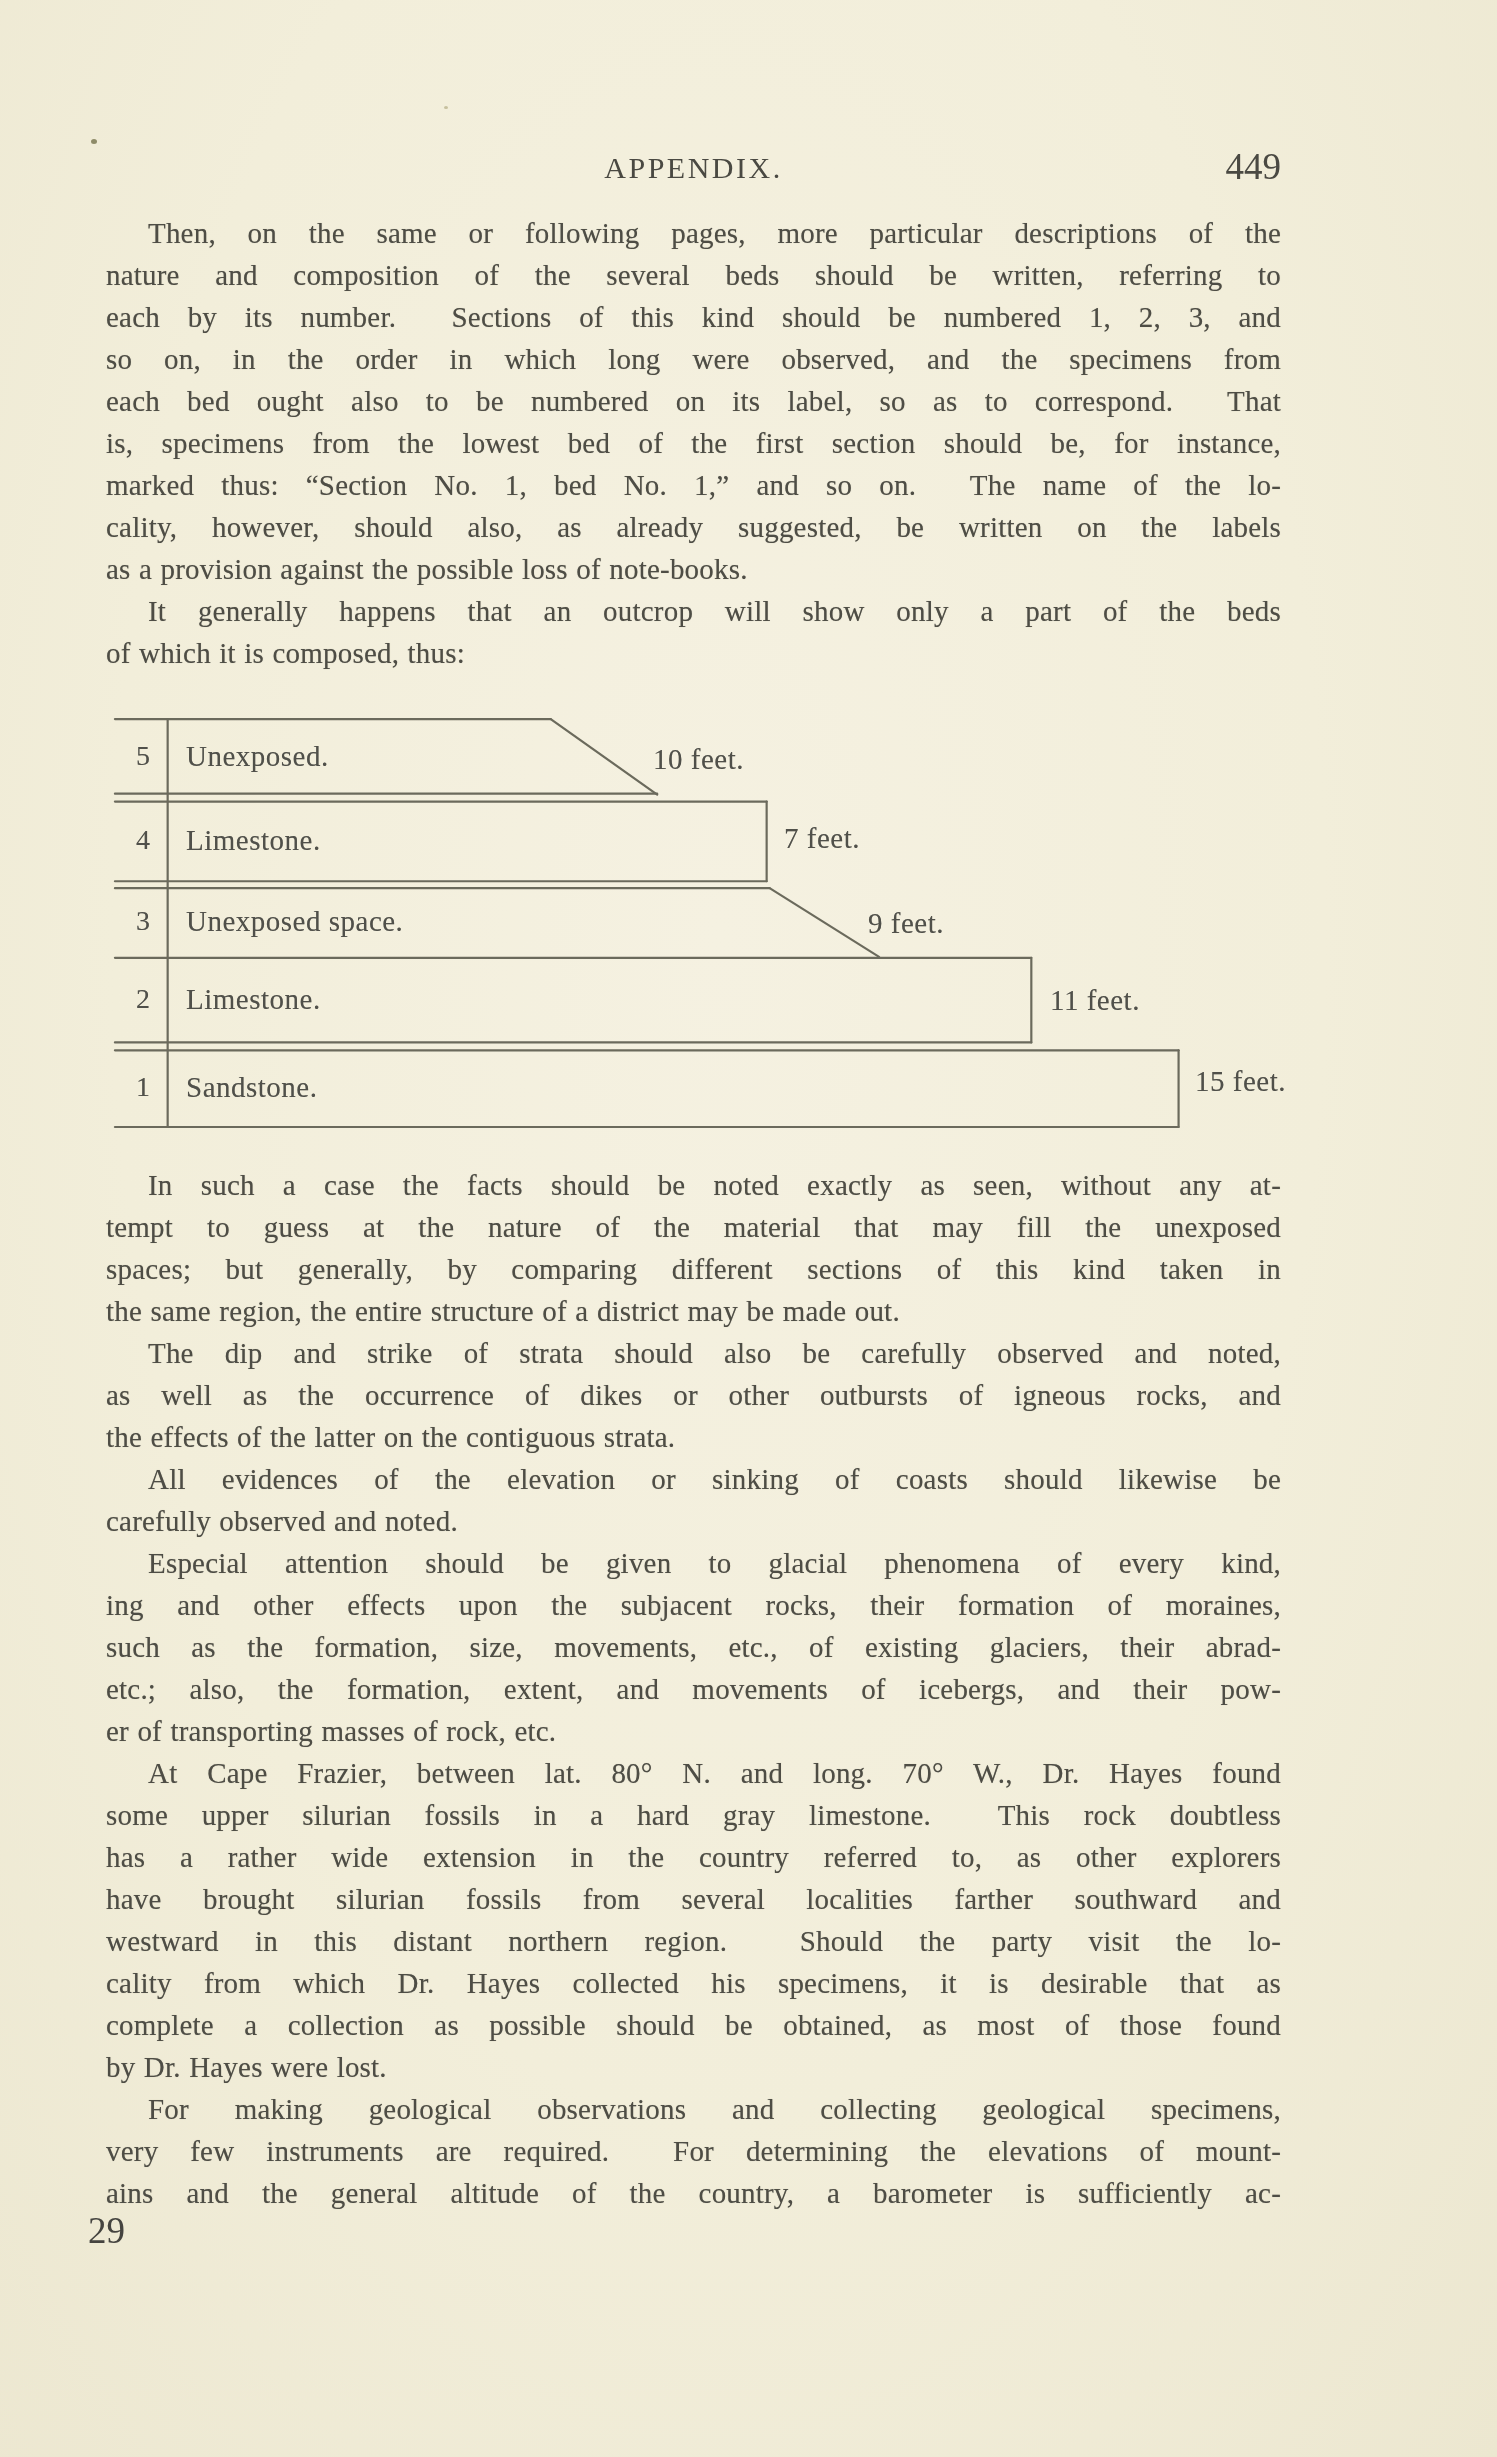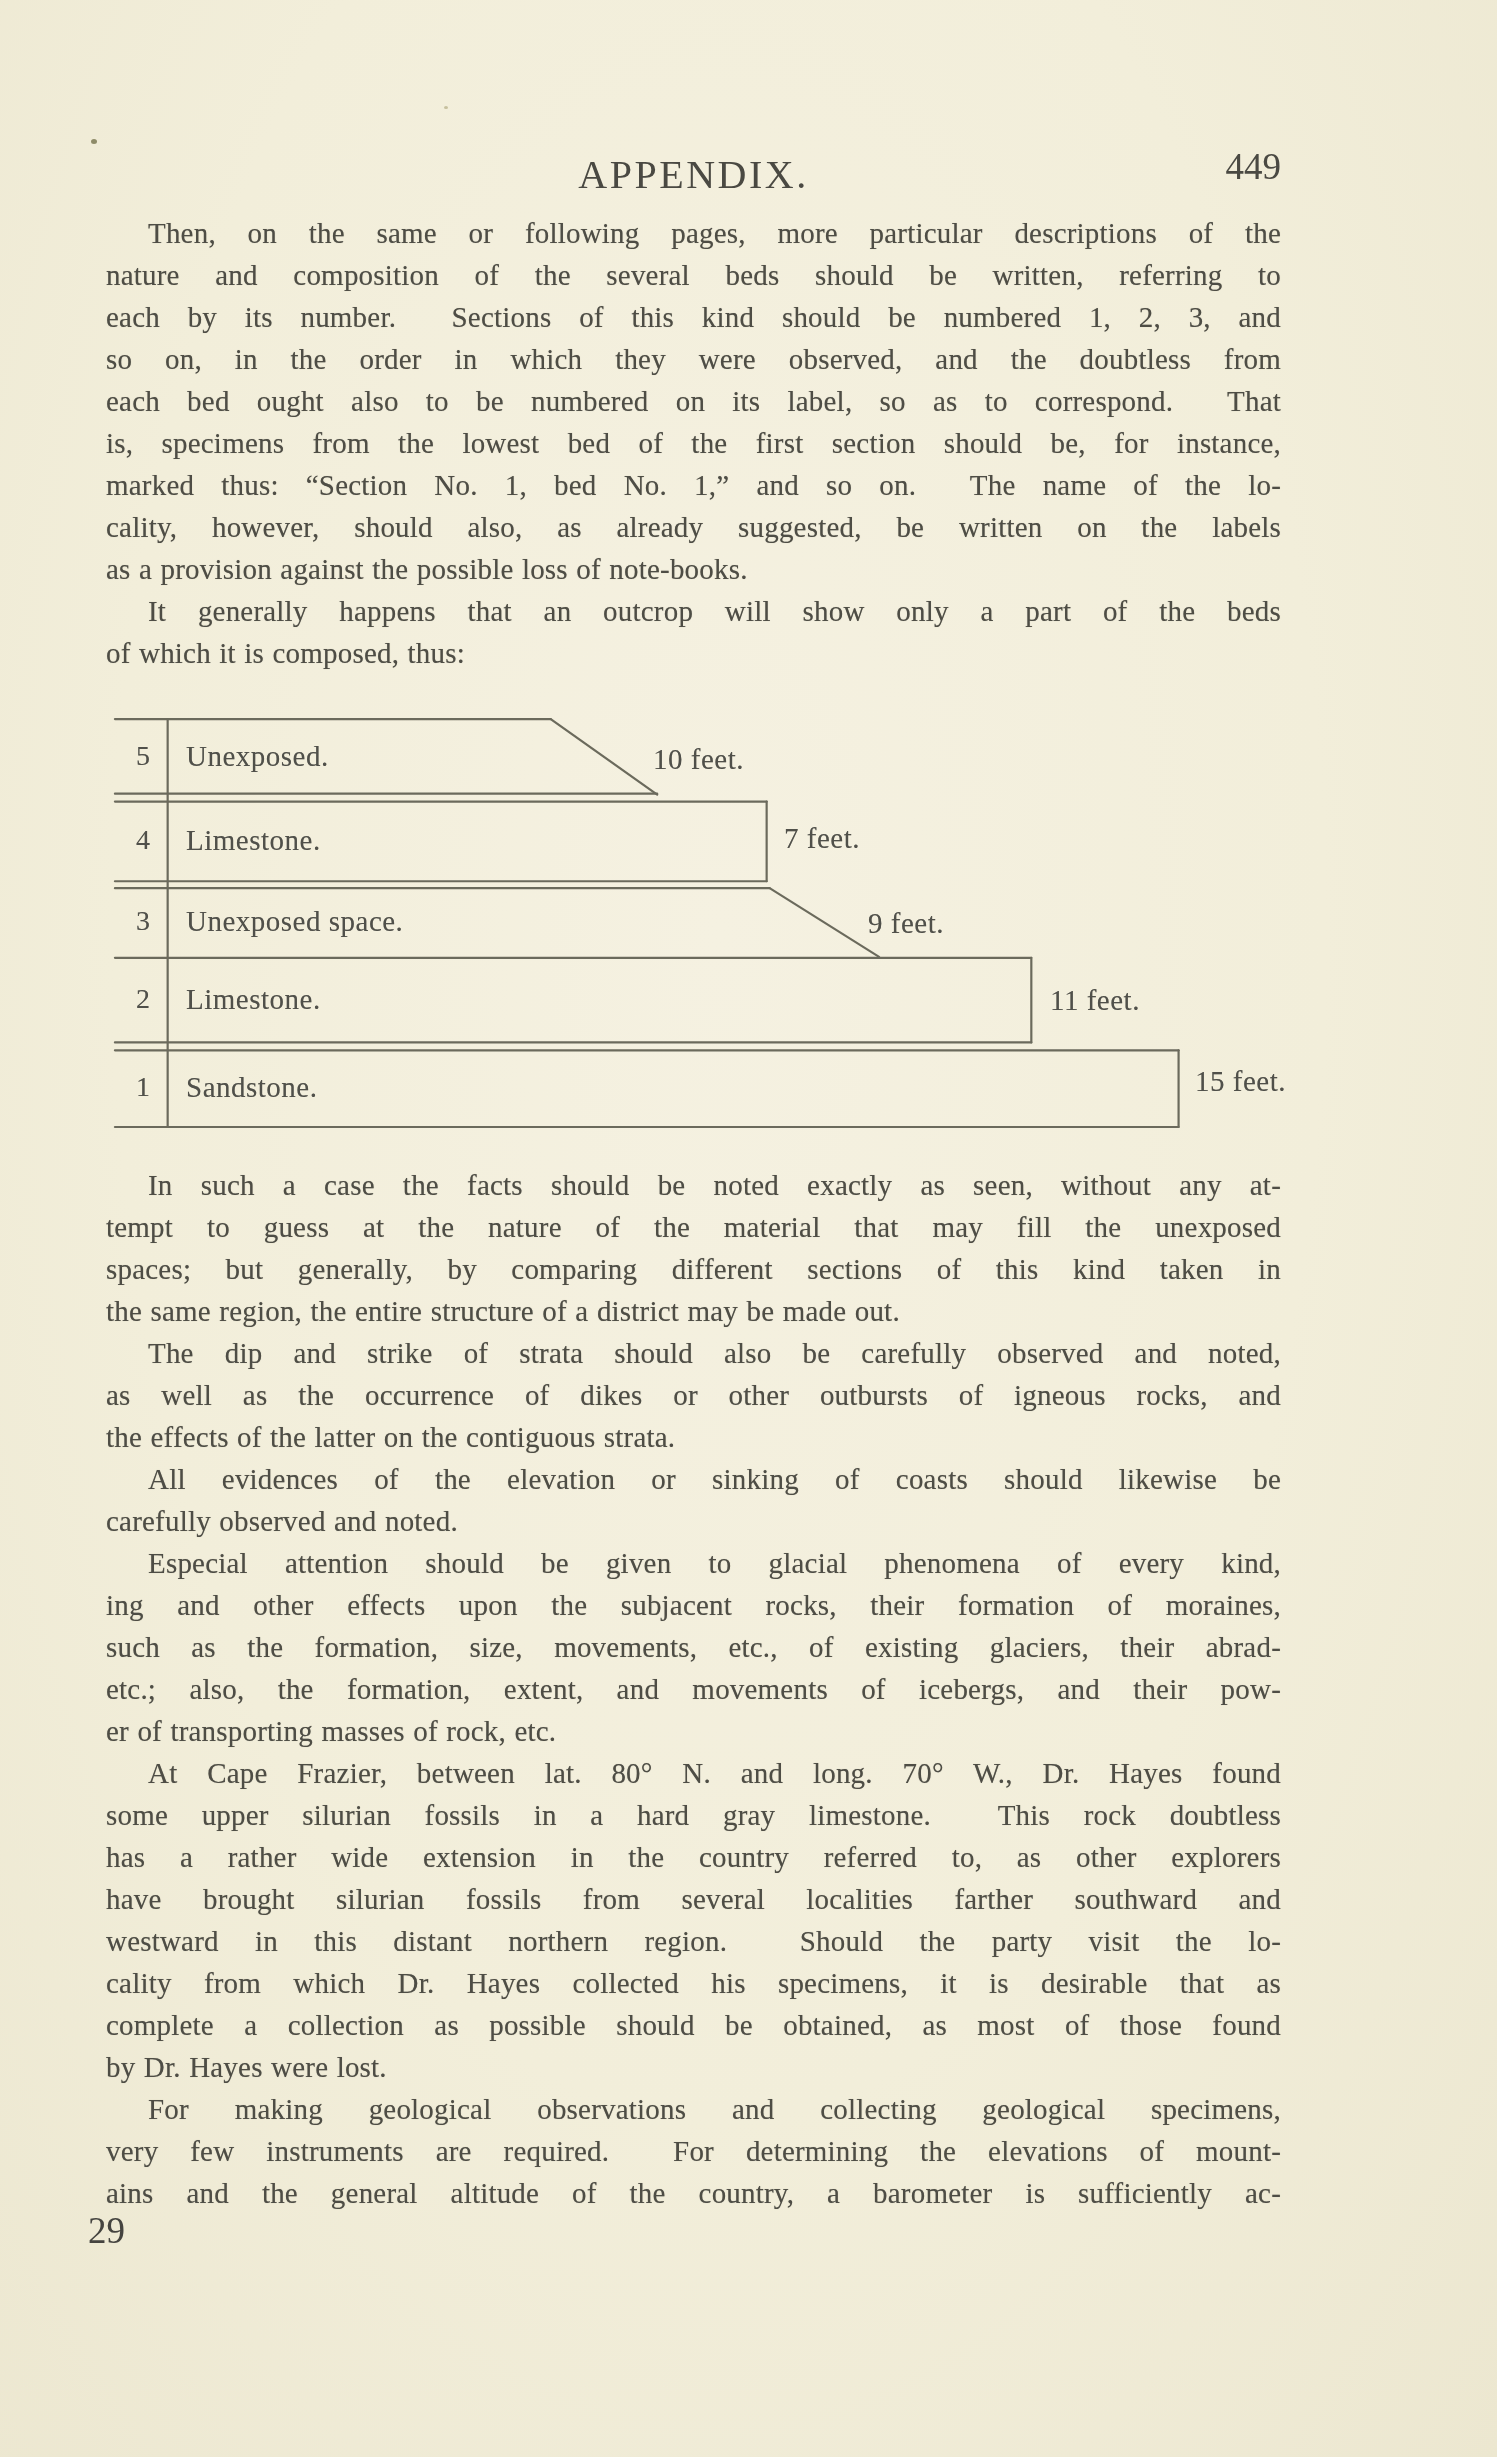--- a/index.html
+++ b/index.html
@@ -9,21 +9,21 @@
     height: 2458px;
     overflow: hidden;
     background: radial-gradient(ellipse at 48% 38%, #f5f1e1 0%, #f2eeda 55%, #ece7d0 100%);
     font-family: "Liberation Serif", "DejaVu Serif", serif;
     color: #4e4d45;
   }
   .running-head {
     position: absolute;
     left: 106px; width: 1175px; top: 151px;
     text-align: center;
-    font-size: 40px;
+    font-size: 30px;
     letter-spacing: 2.5px;
     color: #4a4942;
   }
   .page-number {
     position: absolute;
     top: 145px; right: 216px;
     font-size: 37px;
     color: #4a4942;
   }
   .text-block {
@@ -83,21 +83,21 @@
 <div class="page">
 
   <div class="running-head">APPENDIX.</div>
   <div class="page-number">449</div>
 
   <section class="text-block block-a">
     <div class="para">
         <div class="tline">Then, on the same or following pages, more particular descriptions of the</div>
         <div class="tline">nature and composition of the several beds should be written, referring to</div>
         <div class="tline">each by its number.&nbsp; Sections of this kind should be numbered 1, 2, 3, and</div>
-        <div class="tline">so on, in the order in which they were observed, and the doubtless from</div>
+        <div class="tline">so on, in the order in which long were observed, and the specimens from</div>
         <div class="tline">each bed ought also to be numbered on its label, so as to correspond.&nbsp; That</div>
         <div class="tline">is, specimens from the lowest bed of the first section should be, for instance,</div>
         <div class="tline">marked thus: “Section No. 1, bed No. 1,” and so on.&nbsp; The name of the lo-</div>
         <div class="tline">cality, however, should also, as already suggested, be written on the labels</div>
         <div class="tline">as a provision against the possible loss of note-books.</div>
       </div>
     <div class="para">
         <div class="tline">It generally happens that an outcrop will show only a part of the beds</div>
         <div class="tline">of which it is composed, thus:</div>
       </div>

